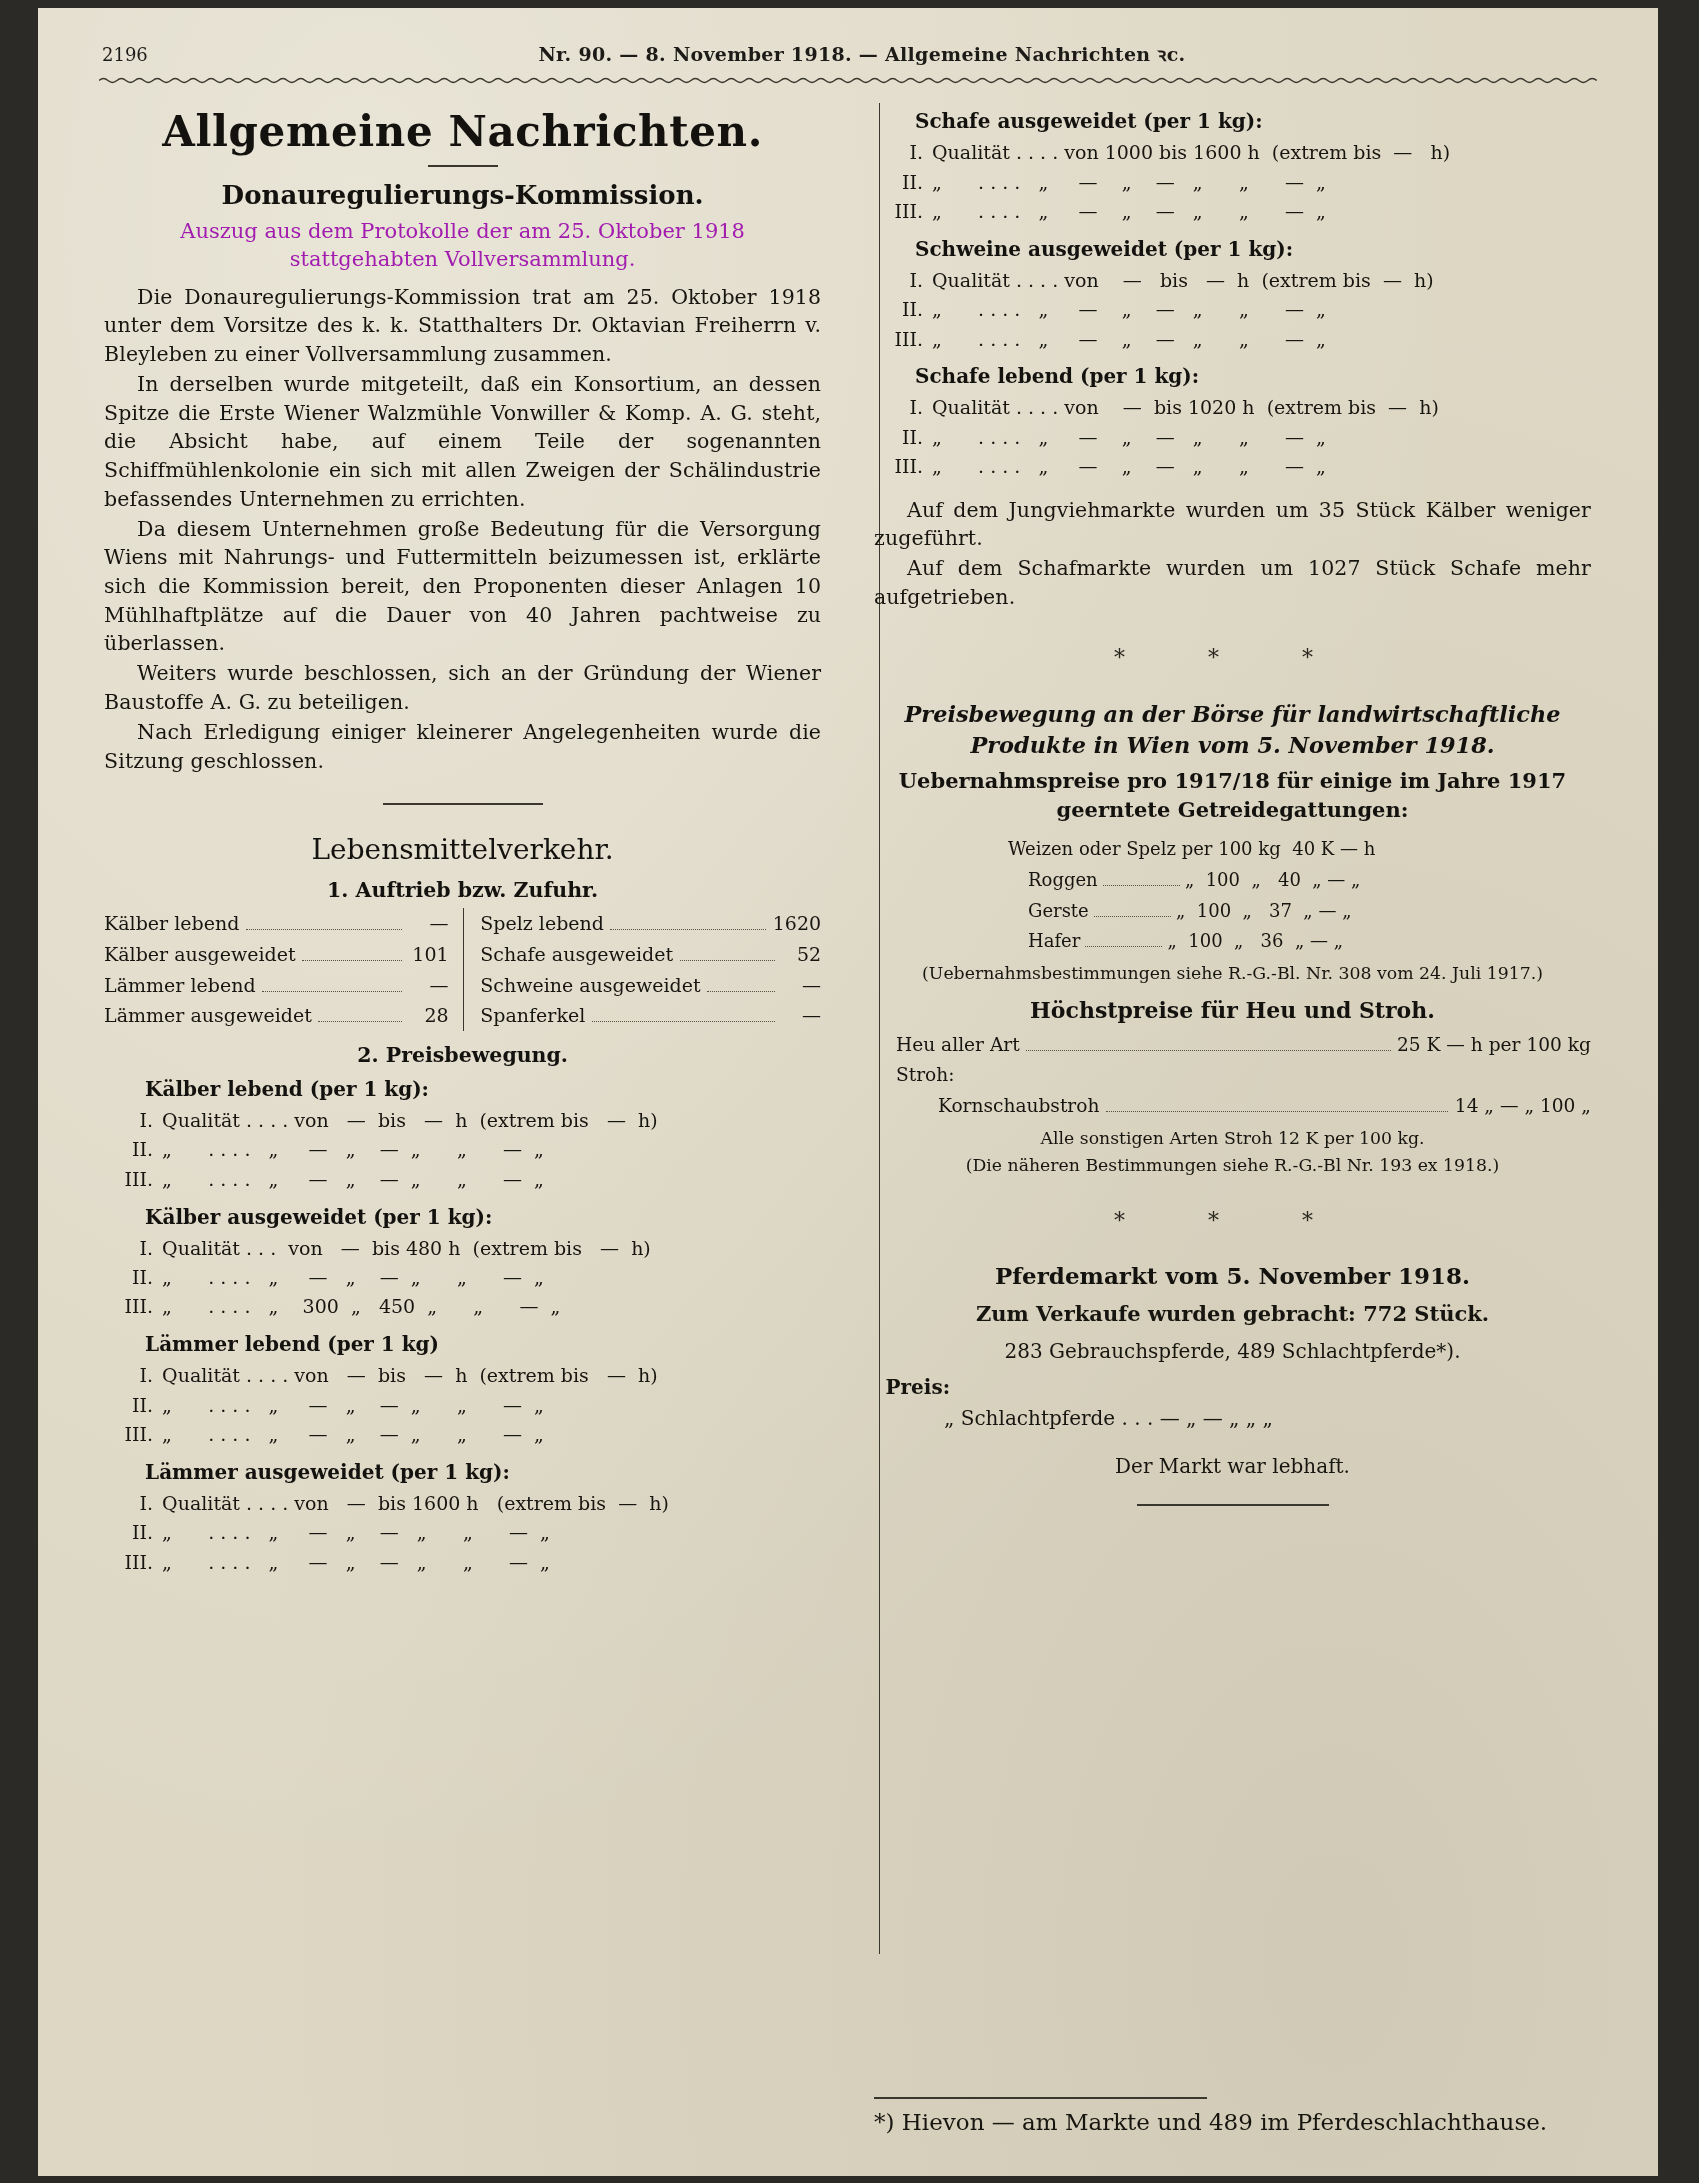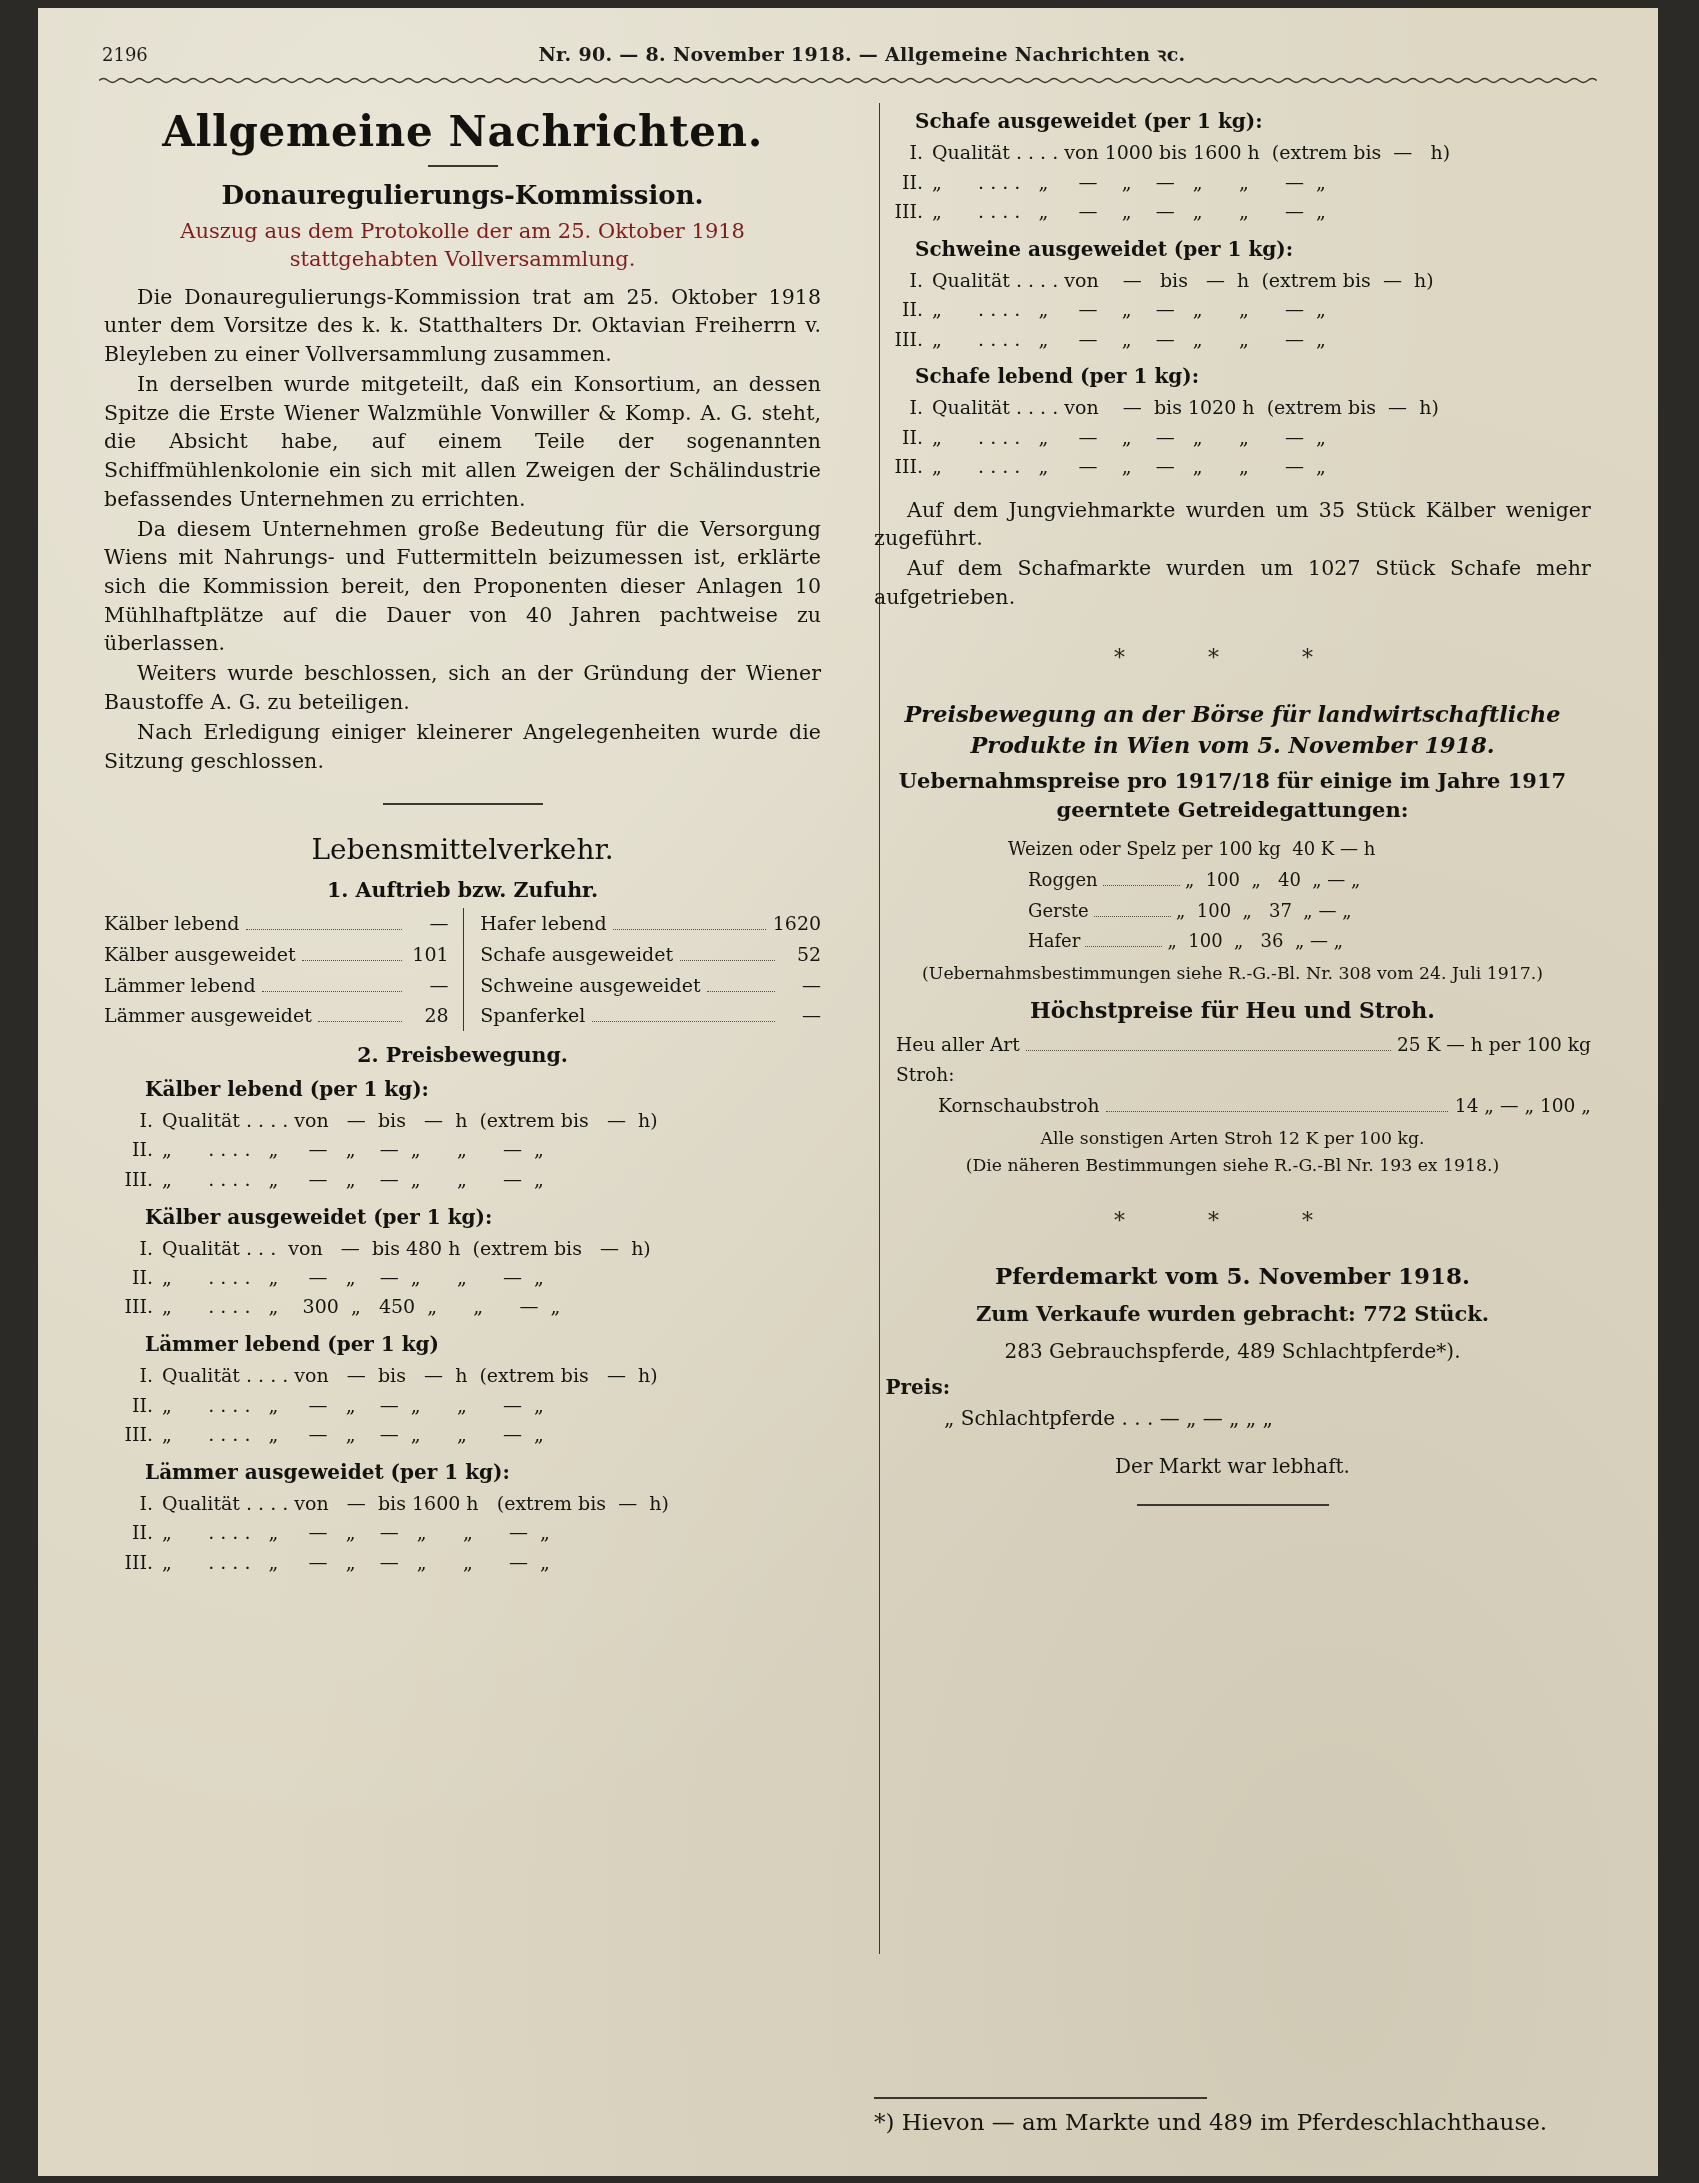--- a/index.html
+++ b/index.html
@@ -83,21 +83,21 @@
     text-align:center;
     font-size:26px;
     font-weight:bold;
     color:#14120f;
   }
   .subhead {
     text-align:center;
     font-size:21px;
     line-height:1.34;
     margin:1.3px 0 9px 0;
-    color:#7f1d1d;
+    color:#a21caf;
   }
   p.body {
     margin:0 0 1.3px 0;
     text-indent:33px;
     font-size:20.5px;
     line-height:1.40;
     text-align:justify;
     color:#17150f;
     letter-spacing:0.1px;
   }
@@ -273,21 +273,21 @@
             <span class="val">—</span>
           </div>
           <div class="srow">
             <span class="nm">Lämmer ausgeweidet</span>
             <span class="dots"></span>
             <span class="val">28</span>
           </div>
         </div>
         <div class="half right">
           <div class="srow">
-            <span class="nm">Hafer lebend</span>
+            <span class="nm">Spelz lebend</span>
             <span class="dots"></span>
             <span class="val">1620</span>
           </div>
           <div class="srow">
             <span class="nm">Schafe ausgeweidet</span>
             <span class="dots"></span>
             <span class="val">52</span>
           </div>
           <div class="srow">
             <span class="nm">Schweine ausgeweidet</span>

